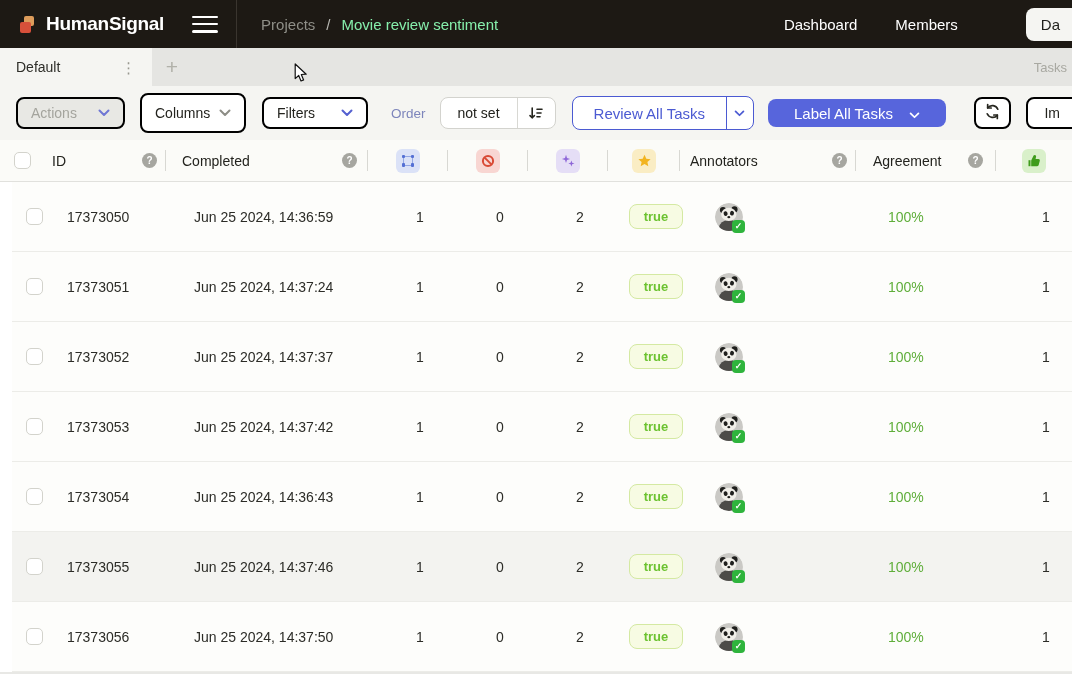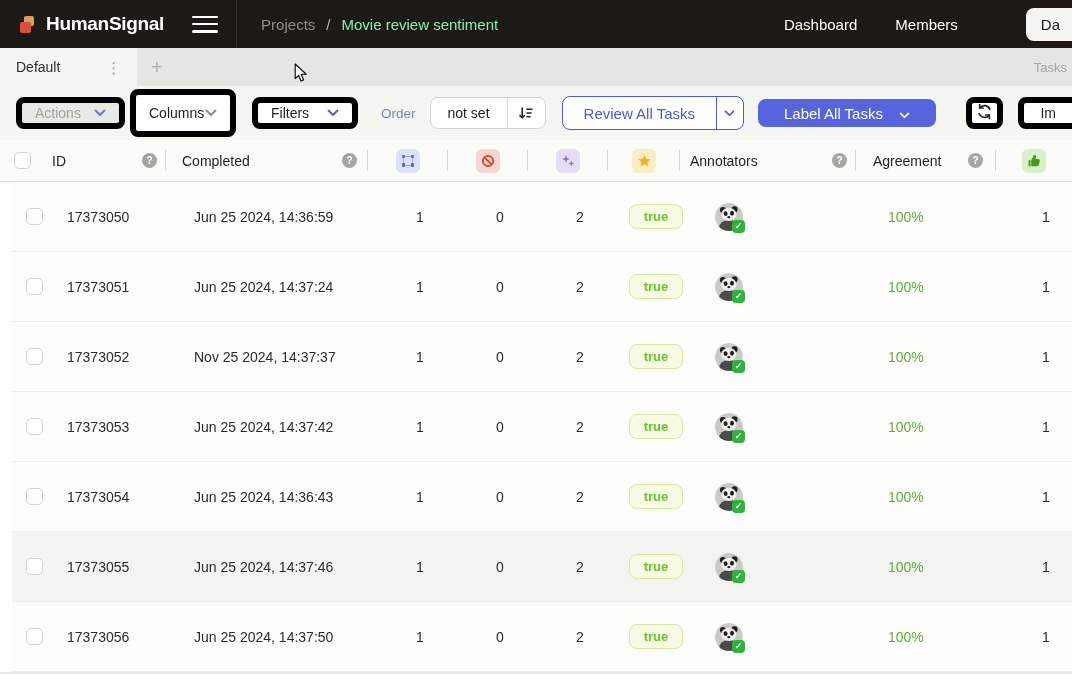--- a/index.html
+++ b/index.html
@@ -33,39 +33,39 @@
   .nav-link { cursor: pointer; }
   .account-pill {
     background: #f5f5f2; color: #1f1f1b; font-size: 15px;
     border-radius: 8px; padding: 8px 34px 8px 15px;
     margin-left: 30px; margin-right: -22px; cursor: pointer;
   }
 
   
   .tabstrip { height: 38px; background: #e5e5e2; display: flex; align-items: stretch; position: relative; }
   .tab-active {
-    width: 137px; background: #f5f5f2;
+    width: 152px; background: #f5f5f2;
     display: flex; align-items: center;
     padding: 0 12px 0 16px; font-size: 14px; color: #2e2e29; cursor: pointer;
   }
   .tab-kebab { margin-left: auto; color: #98988f; font-size: 15px; letter-spacing: 0; line-height: 1; padding: 2px 4px; cursor: pointer; }
   .tab-add { width: 40px; display: flex; align-items: center; justify-content: center; color: #b1b1a9; font-size: 21px; font-weight: 400; cursor: pointer; }
   .tasks-label { position: absolute; right: 5px; top: 50%; transform: translateY(-50%); font-size: 13px; color: #a8a8a1; }
 
   
   .toolbar { height: 54px; background: #f5f5f2; display: flex; align-items: center; padding: 0 16px; }
   .btn {
-    height: 32px; border: 6px solid #000000; border-radius: 8px; background: #fff;
+    height: 32px; border: 2px solid #000000; border-radius: 8px; background: #fff;
     display: inline-flex; align-items: center; font-size: 14px; color: #23231e; cursor: pointer;
     flex: none;
   }
   .btn .chev { display: inline-flex; }
   .btn-actions { width: 109px; background: #e8e8e4; color: #a4a49d; justify-content: space-between; padding: 0 13px; }
   .btn-actions .chev { color: #6f77d4; }
-  .btn-columns { width: 106px; margin-left: 5px; justify-content: space-between; padding: 18px 13px; }
+  .btn-columns { width: 106px; margin-left: 15px; justify-content: space-between; padding: 18px 13px; }
   .btn-columns .chev { color: #8d8d86; }
   .btn-filters { width: 106px; margin-left: 16px; justify-content: space-between; padding: 0 13px; gap: 12px; }
   .btn-filters .chev { color: #5561d0; }
   .order-label { margin-left: 23px; font-size: 13.5px; color: #7d85bb; }
   .order-group { margin-left: 14px; height: 32px; display: flex; border: 1px solid #d3d3ce; border-radius: 8px; background: #fff; overflow: hidden; flex: none; }
   .order-value { padding: 0 17px; display: flex; align-items: center; font-size: 14px; cursor: pointer; }
   .order-sort { width: 38px; border-left: 1px solid #d8d8d3; display: flex; align-items: center; justify-content: center; cursor: pointer; }
   .review-group { margin-left: 16px; height: 34px; display: flex; border: 1px solid #4b5ad2; border-radius: 8px; background: #fff; color: #4b5ad2; overflow: hidden; flex: none; cursor: pointer; }
   .review-main { padding: 0 21px; display: flex; align-items: center; font-size: 15px; }
   .review-caret { width: 27px; border-left: 1px solid #4b5ad2; display: flex; align-items: center; justify-content: center; }
@@ -380,21 +380,21 @@
     </div>
     <div class="cell c8">100%</div>
     <div class="cell c9 num">1</div>
   </div>
 
   <div class="row">
     <div class="cell c0" style="padding-left:14px;">
       <div class="checkbox"></div>
     </div>
     <div class="cell c1">17373052</div>
-    <div class="cell c2">Nov 25 2024, 14:37:37</div>
+    <div class="cell c2">Jun 25 2024, 14:37:37</div>
     <div class="cell c3 num">1</div>
     <div class="cell c4 num">0</div>
     <div class="cell c5 num">2</div>
     <div class="cell c6">
       <span class="true-badge">true</span>
     </div>
     <div class="cell c7">
       <div class="avatar">
         <div class="avatar-img">
           <svg width="28" height="28" viewBox="0 0 28 28">

